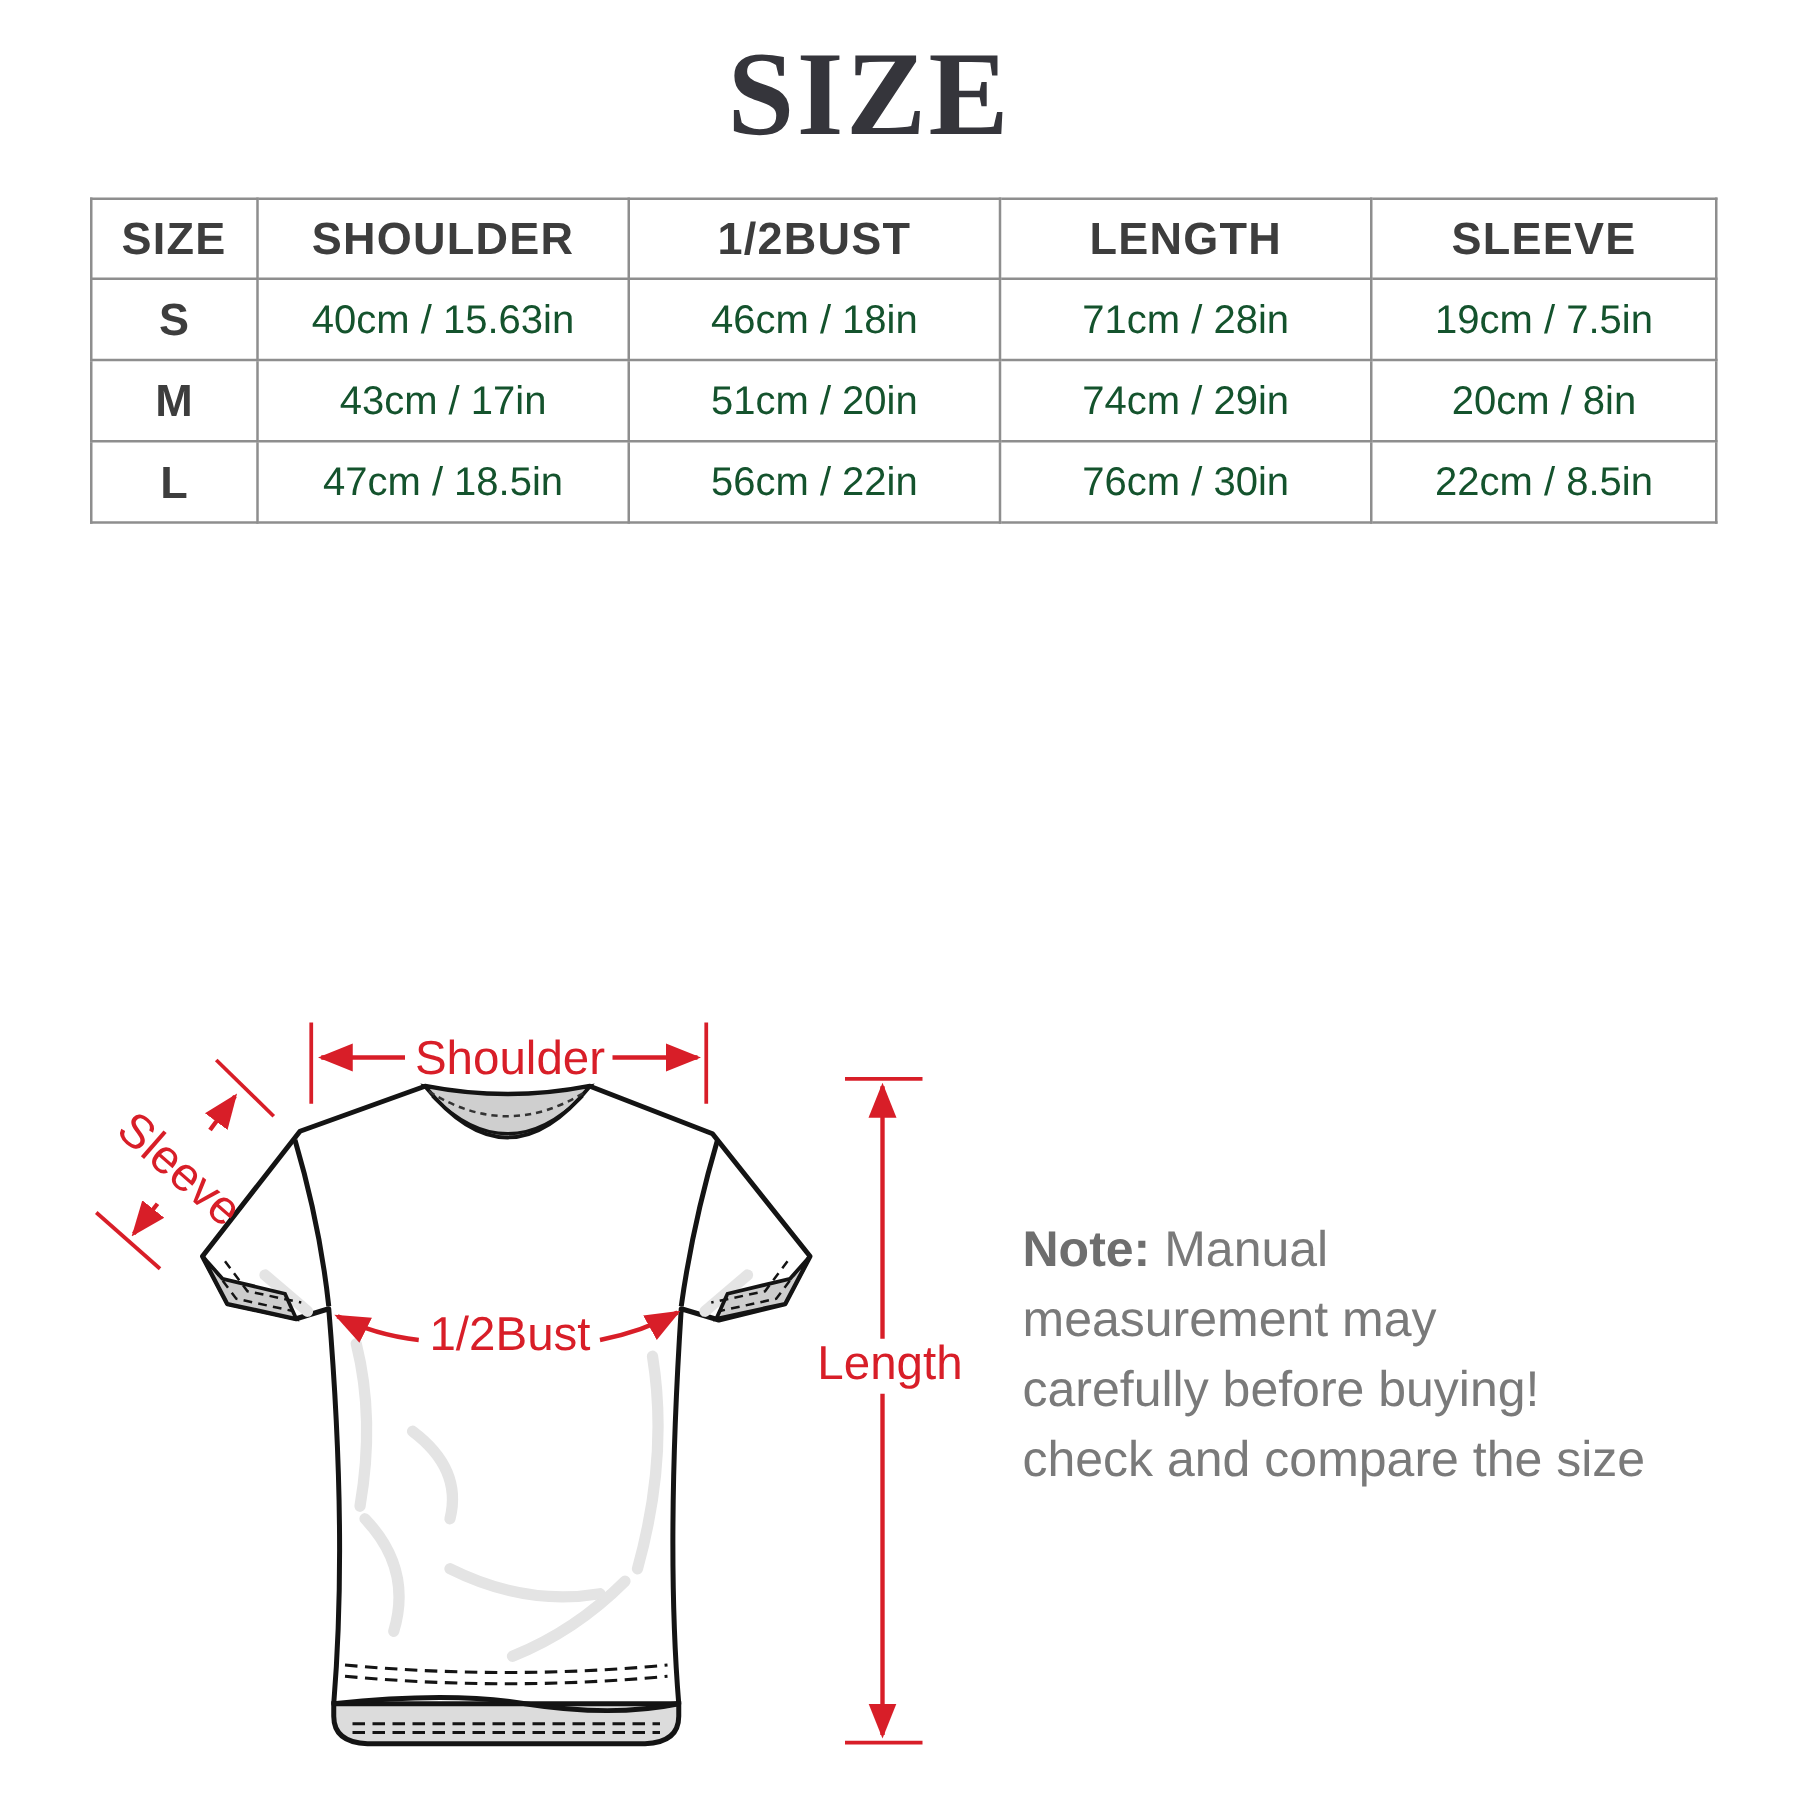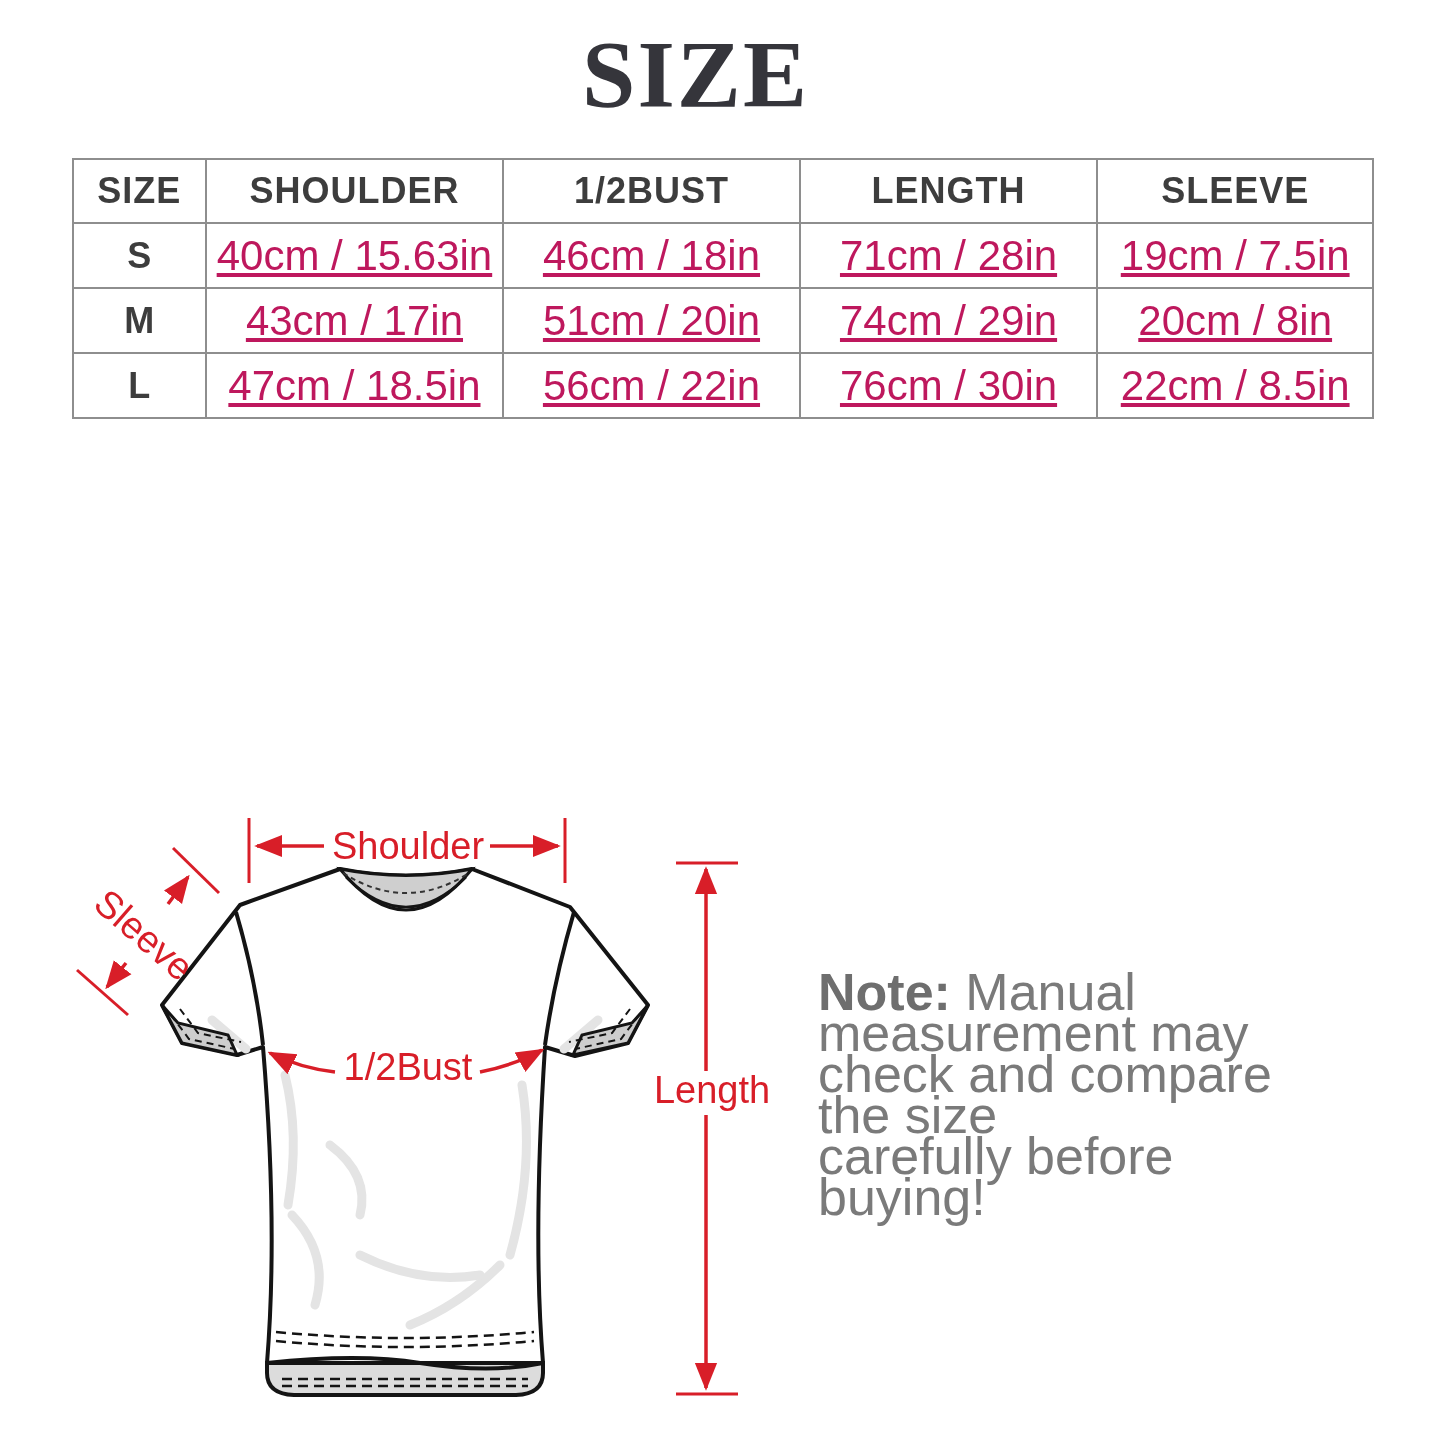--- a/index.html
+++ b/index.html
@@ -23,29 +23,29 @@
   }
   .size-table thead tr { height:64px; }
   .size-table tbody tr { height:65px; }
   .size-table thead th {
     font-size:36px; font-weight:bold; color:#3d3d3d; letter-spacing:1px;
   }
   .size-table tbody th {
     font-size:36px; font-weight:bold; color:#3d3d3d;
   }
   .size-table tbody td {
-    font-size:42px; font-weight:normal; color:#be185d;text-decoration:underline;
+    font-size:32px; font-weight:normal; color:#14532d;
   }
   .diagram { position:absolute; left:30px; top:785px; width:760px; height:660px; }
   .red-label {
     font-family:"Liberation Sans", sans-serif; font-size:38px; fill:#d81e28;
   }
   .note {
     position:absolute; left:818px; top:972px; width:500px;
-    font-size:52px; line-height:41px; color:#7a7a7a;
+    font-size:40px; line-height:56px; color:#7a7a7a;
   }
   .note-label { font-weight:bold; color:#6e6e6e; }
 </style>
 </head>
 <body>
 
 <div class="page">
 
   <h1 class="title">SIZE</h1>
 
@@ -169,17 +169,17 @@
       <line x1="676" y1="330" x2="676" y2="603" marker-end="url(#arr)"></line>
     </g>
     <text class="red-label" x="682" y="318" text-anchor="middle">Length</text>
   </svg>
 
   <div class="note">
     <div class="note-line">
       <span class="note-label">Note:</span>
       <span>Manual measurement may</span>
     </div>
+    <div class="note-line">carefully before buying!</div>
     <div class="note-line">check and compare the size</div>
-    <div class="note-line">carefully before buying!</div>
   </div>
 
 </div>
 
 </body></html>

